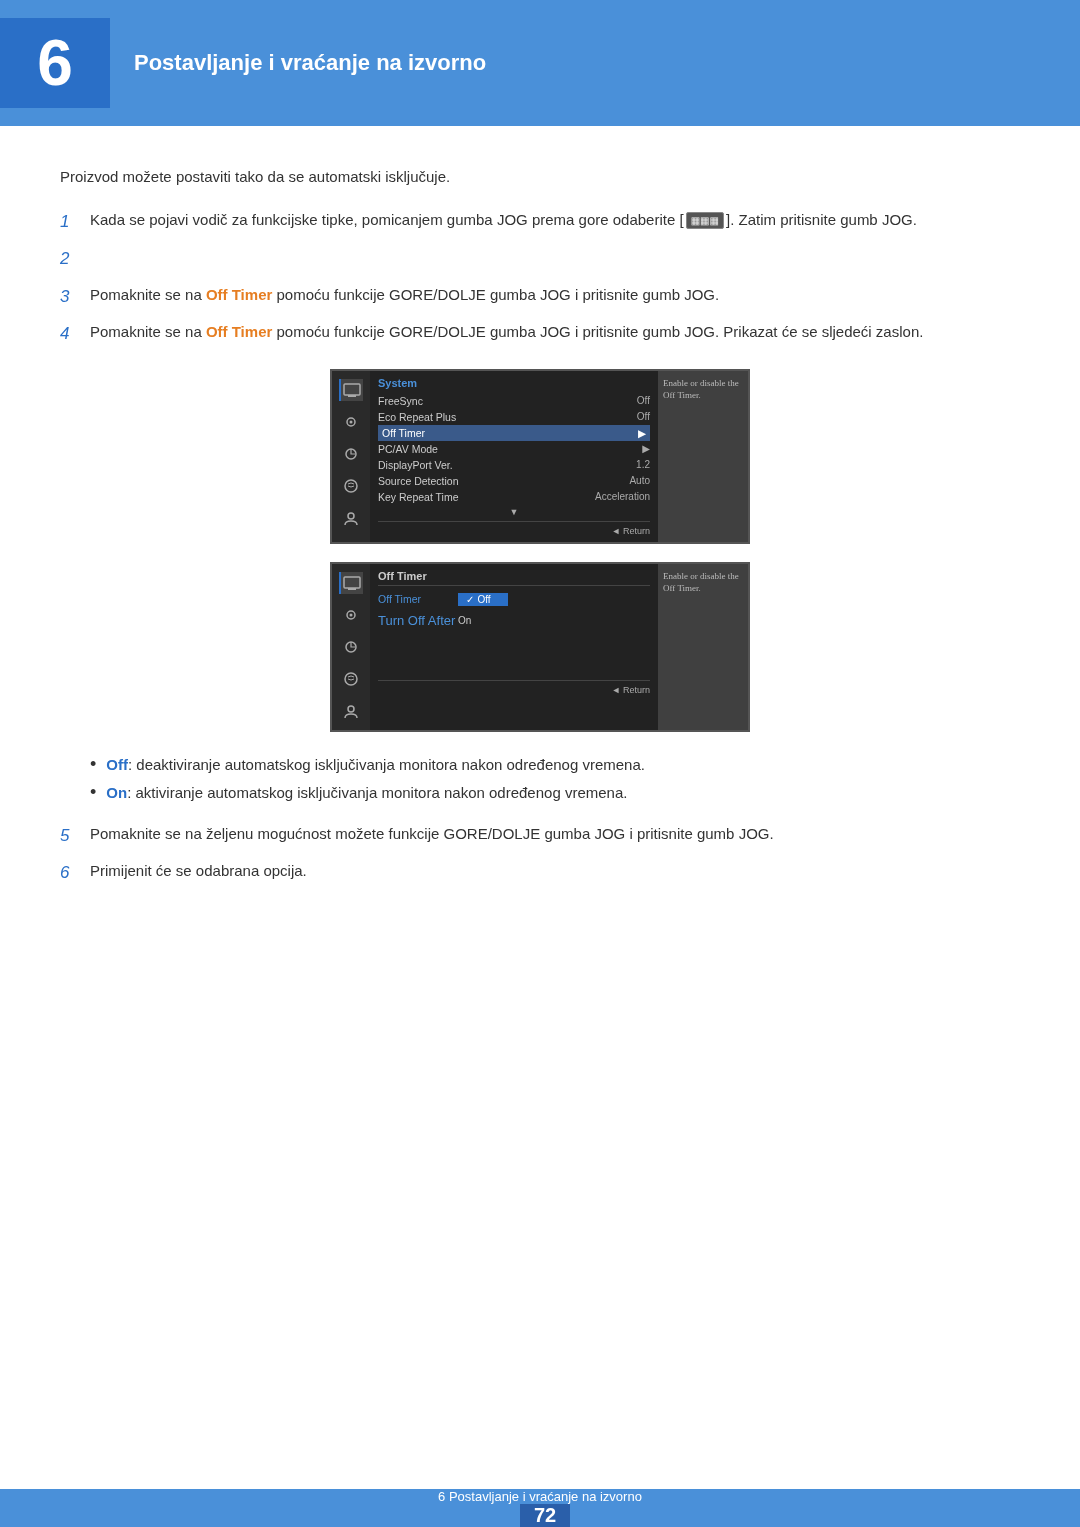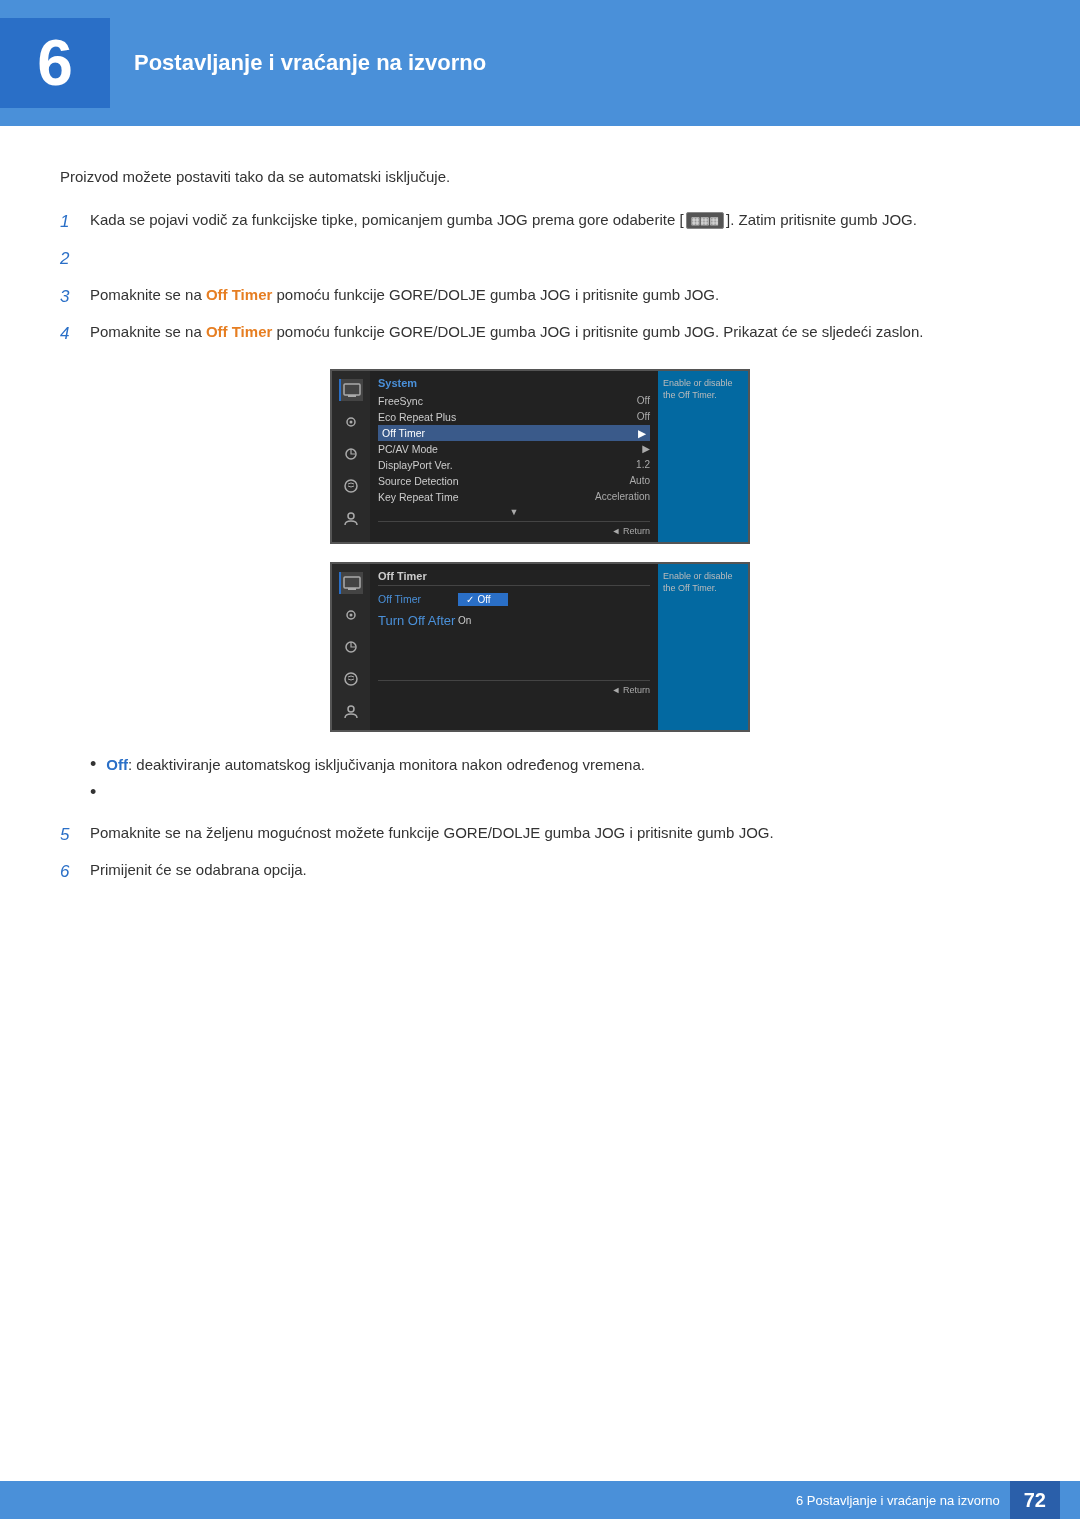--- a/index.html
+++ b/index.html
@@ -177,26 +177,27 @@
       text-align: right;
       color: #aaa;
       font-size: 9px;
       padding-top: 4px;
       border-top: 1px solid #444;
       margin-top: 4px;
     }
 
     
     .monitor-help {
-      background: #0369a1;
+      background: #404040;
       width: 90px;
       padding: 6px 5px;
       font-size: 9px;
       color: #bbb;
       line-height: 1.4;
+      font-family: Liberation Serif, serif;
     }
 
     
     .monitor-menu-title {
       color: #ccc;
       font-size: 11px;
       font-weight: bold;
       margin-bottom: 5px;
       padding-bottom: 3px;
       border-bottom: 1px solid #444;
@@ -244,29 +245,30 @@
     .bullet-dot {
       color: #333;
       margin-right: 10px;
       font-size: 18px;
       line-height: 1.2;
     }
 
     
     .page-footer {
       position: absolute;
-      bottom: 8px;
+      bottom: 0;
       left: 0;
       right: 0;
       background: #4a90d9;
       height: 38px;
       display: flex;
       align-items: center;
       justify-content: flex-end;
       padding: 0 20px;
+      flex-direction: column;
     }
     .footer-text {
       color: white;
       font-size: 13px;
     }
     .page-number-box {
       background: #2a5faa;
       color: white;
       font-size: 20px;
       font-weight: bold;
@@ -468,20 +470,23 @@
 
   <ul class="bullet-list">
     <li class="bullet-item">
       <span class="bullet-dot">•</span>
       <span>
         <span class="bold-blue">Off</span>: deaktiviranje automatskog isključivanja monitora nakon određenog vremena.
       </span>
     </li>
     <li class="bullet-item">
       <span class="bullet-dot">•</span>
+      <span>
+        <span class="bold-blue">On</span>: aktiviranje automatskog isključivanja monitora nakon određenog vremena.
+      </span>
     </li>
   </ul>
 
   <ul class="steps-list">
     <li class="step-item">
       <span class="step-number" style="font-style:italic; color:#2a6fc7;">5</span>
       <span class="step-text">
         Pomaknite se na željenu mogućnost možete funkcije GORE/DOLJE gumba JOG i pritisnite gumb JOG.
       </span>
     </li>

